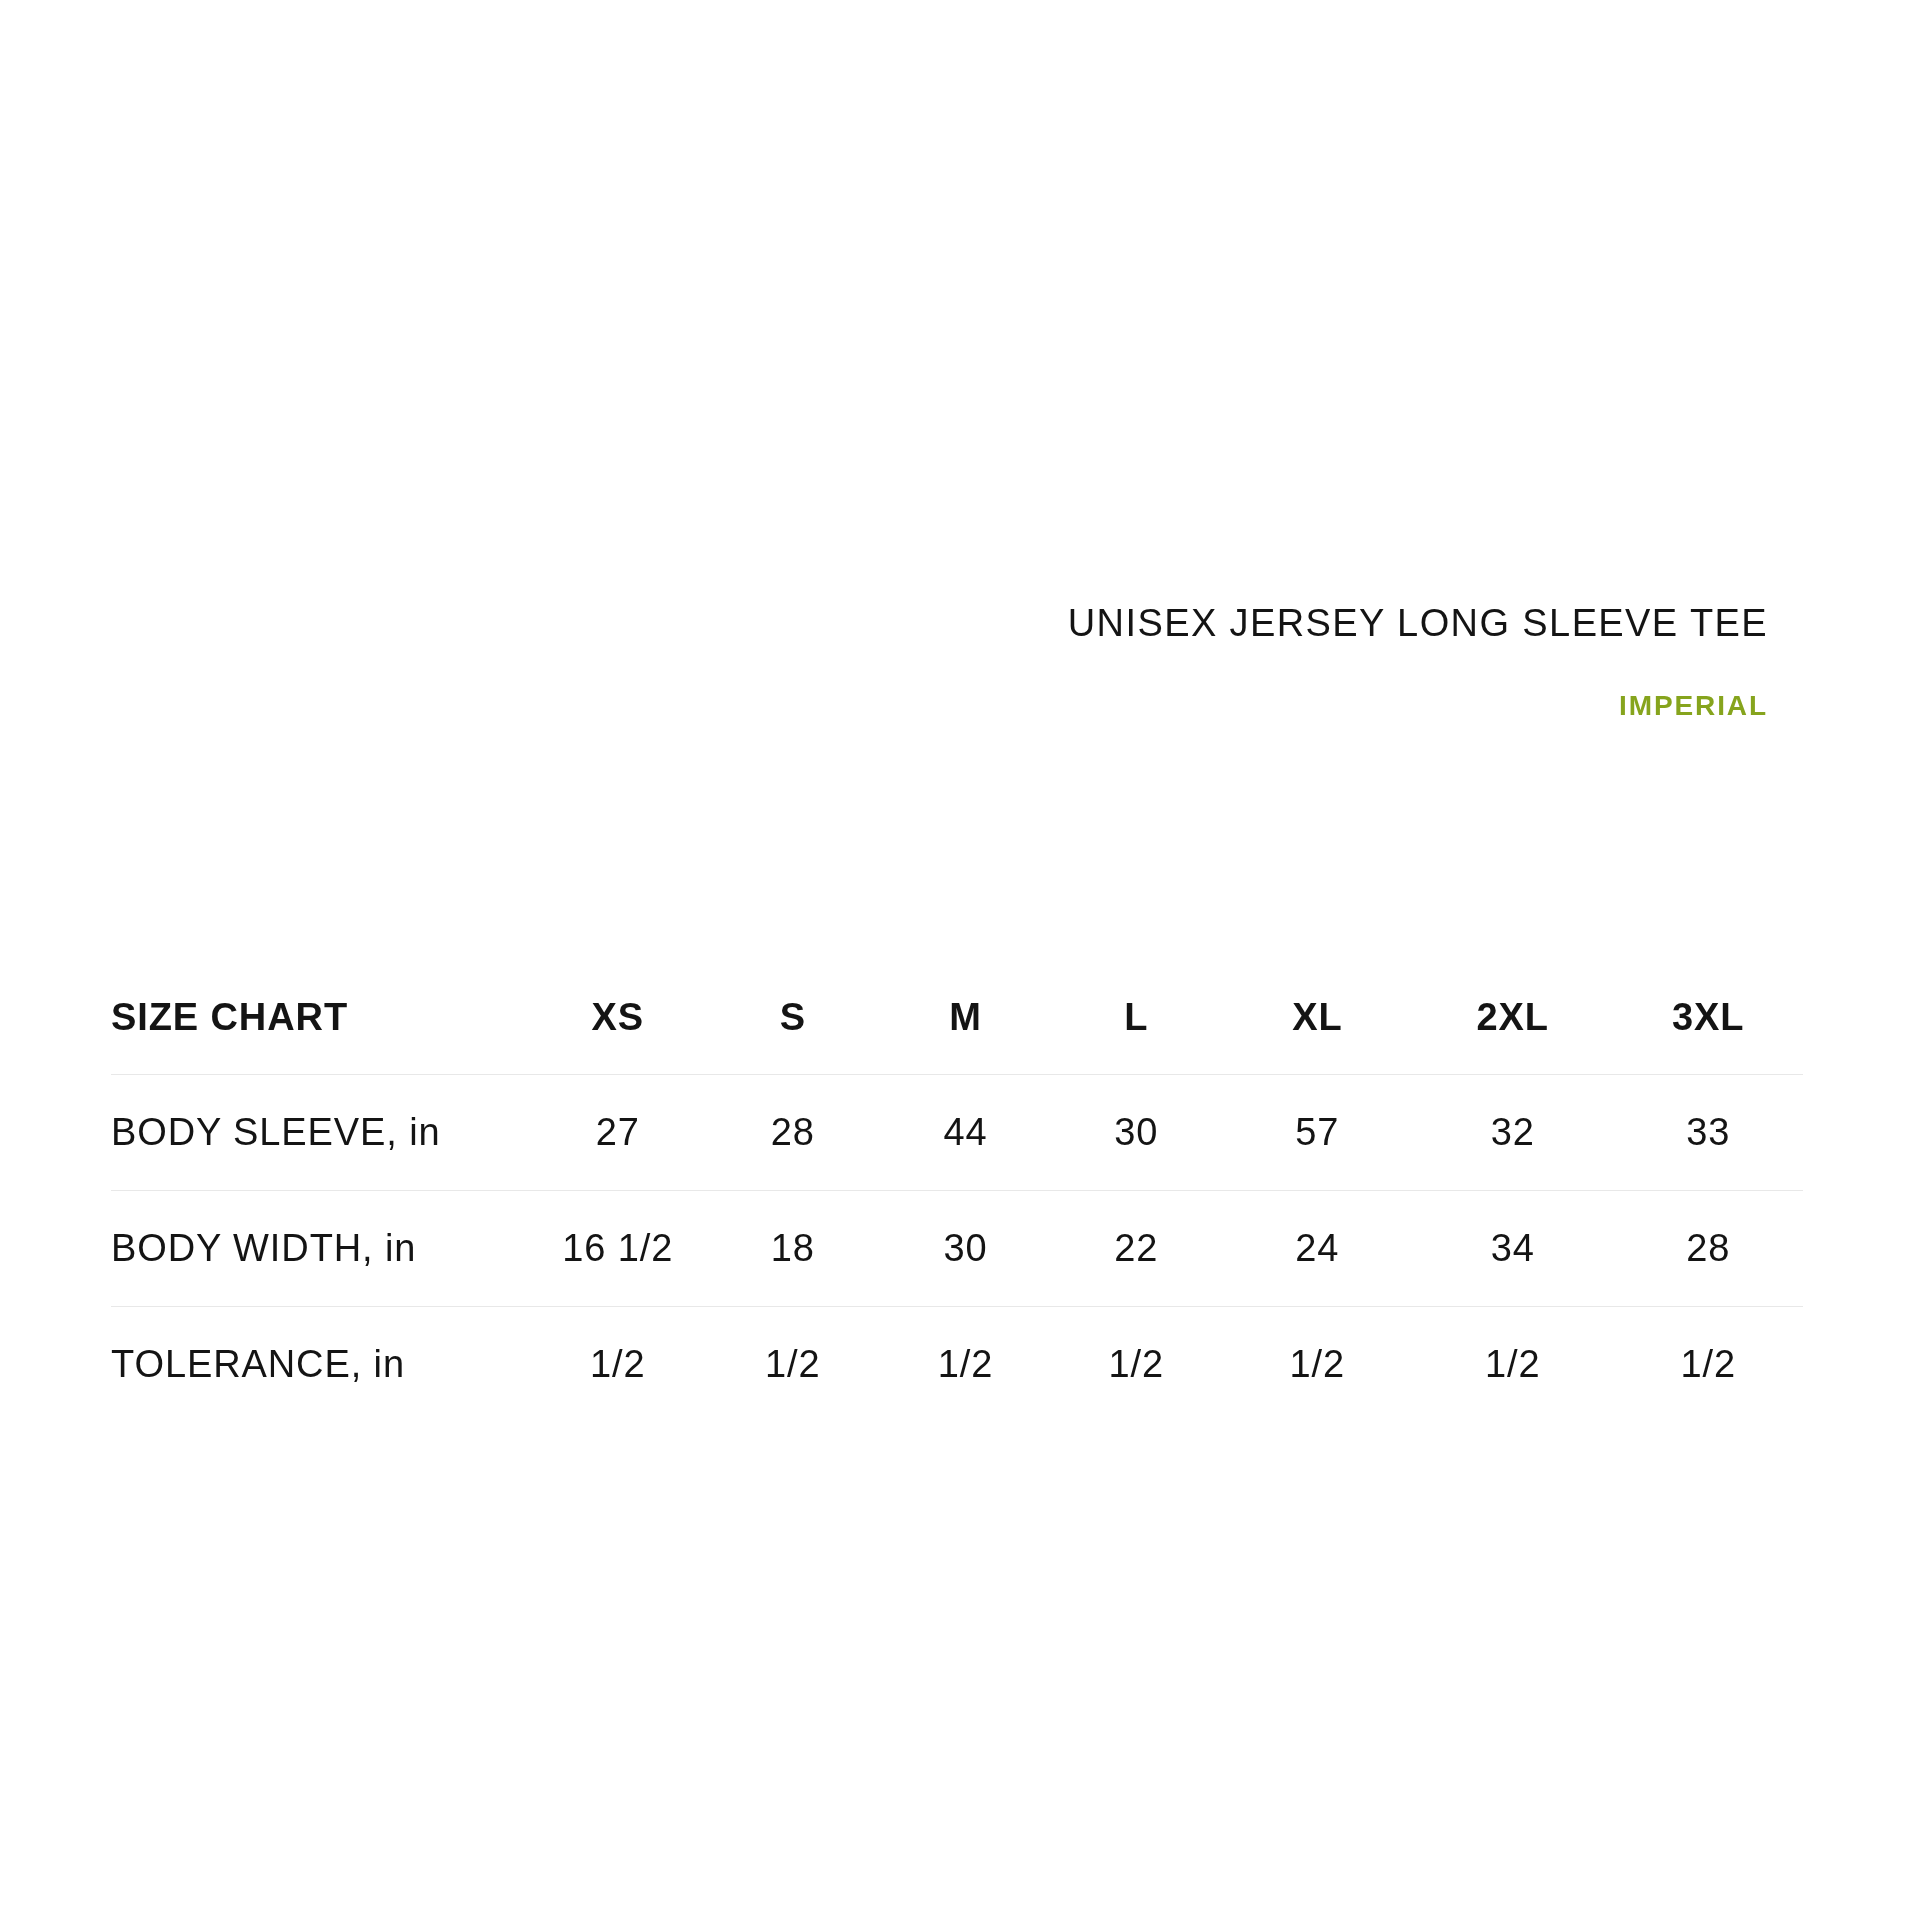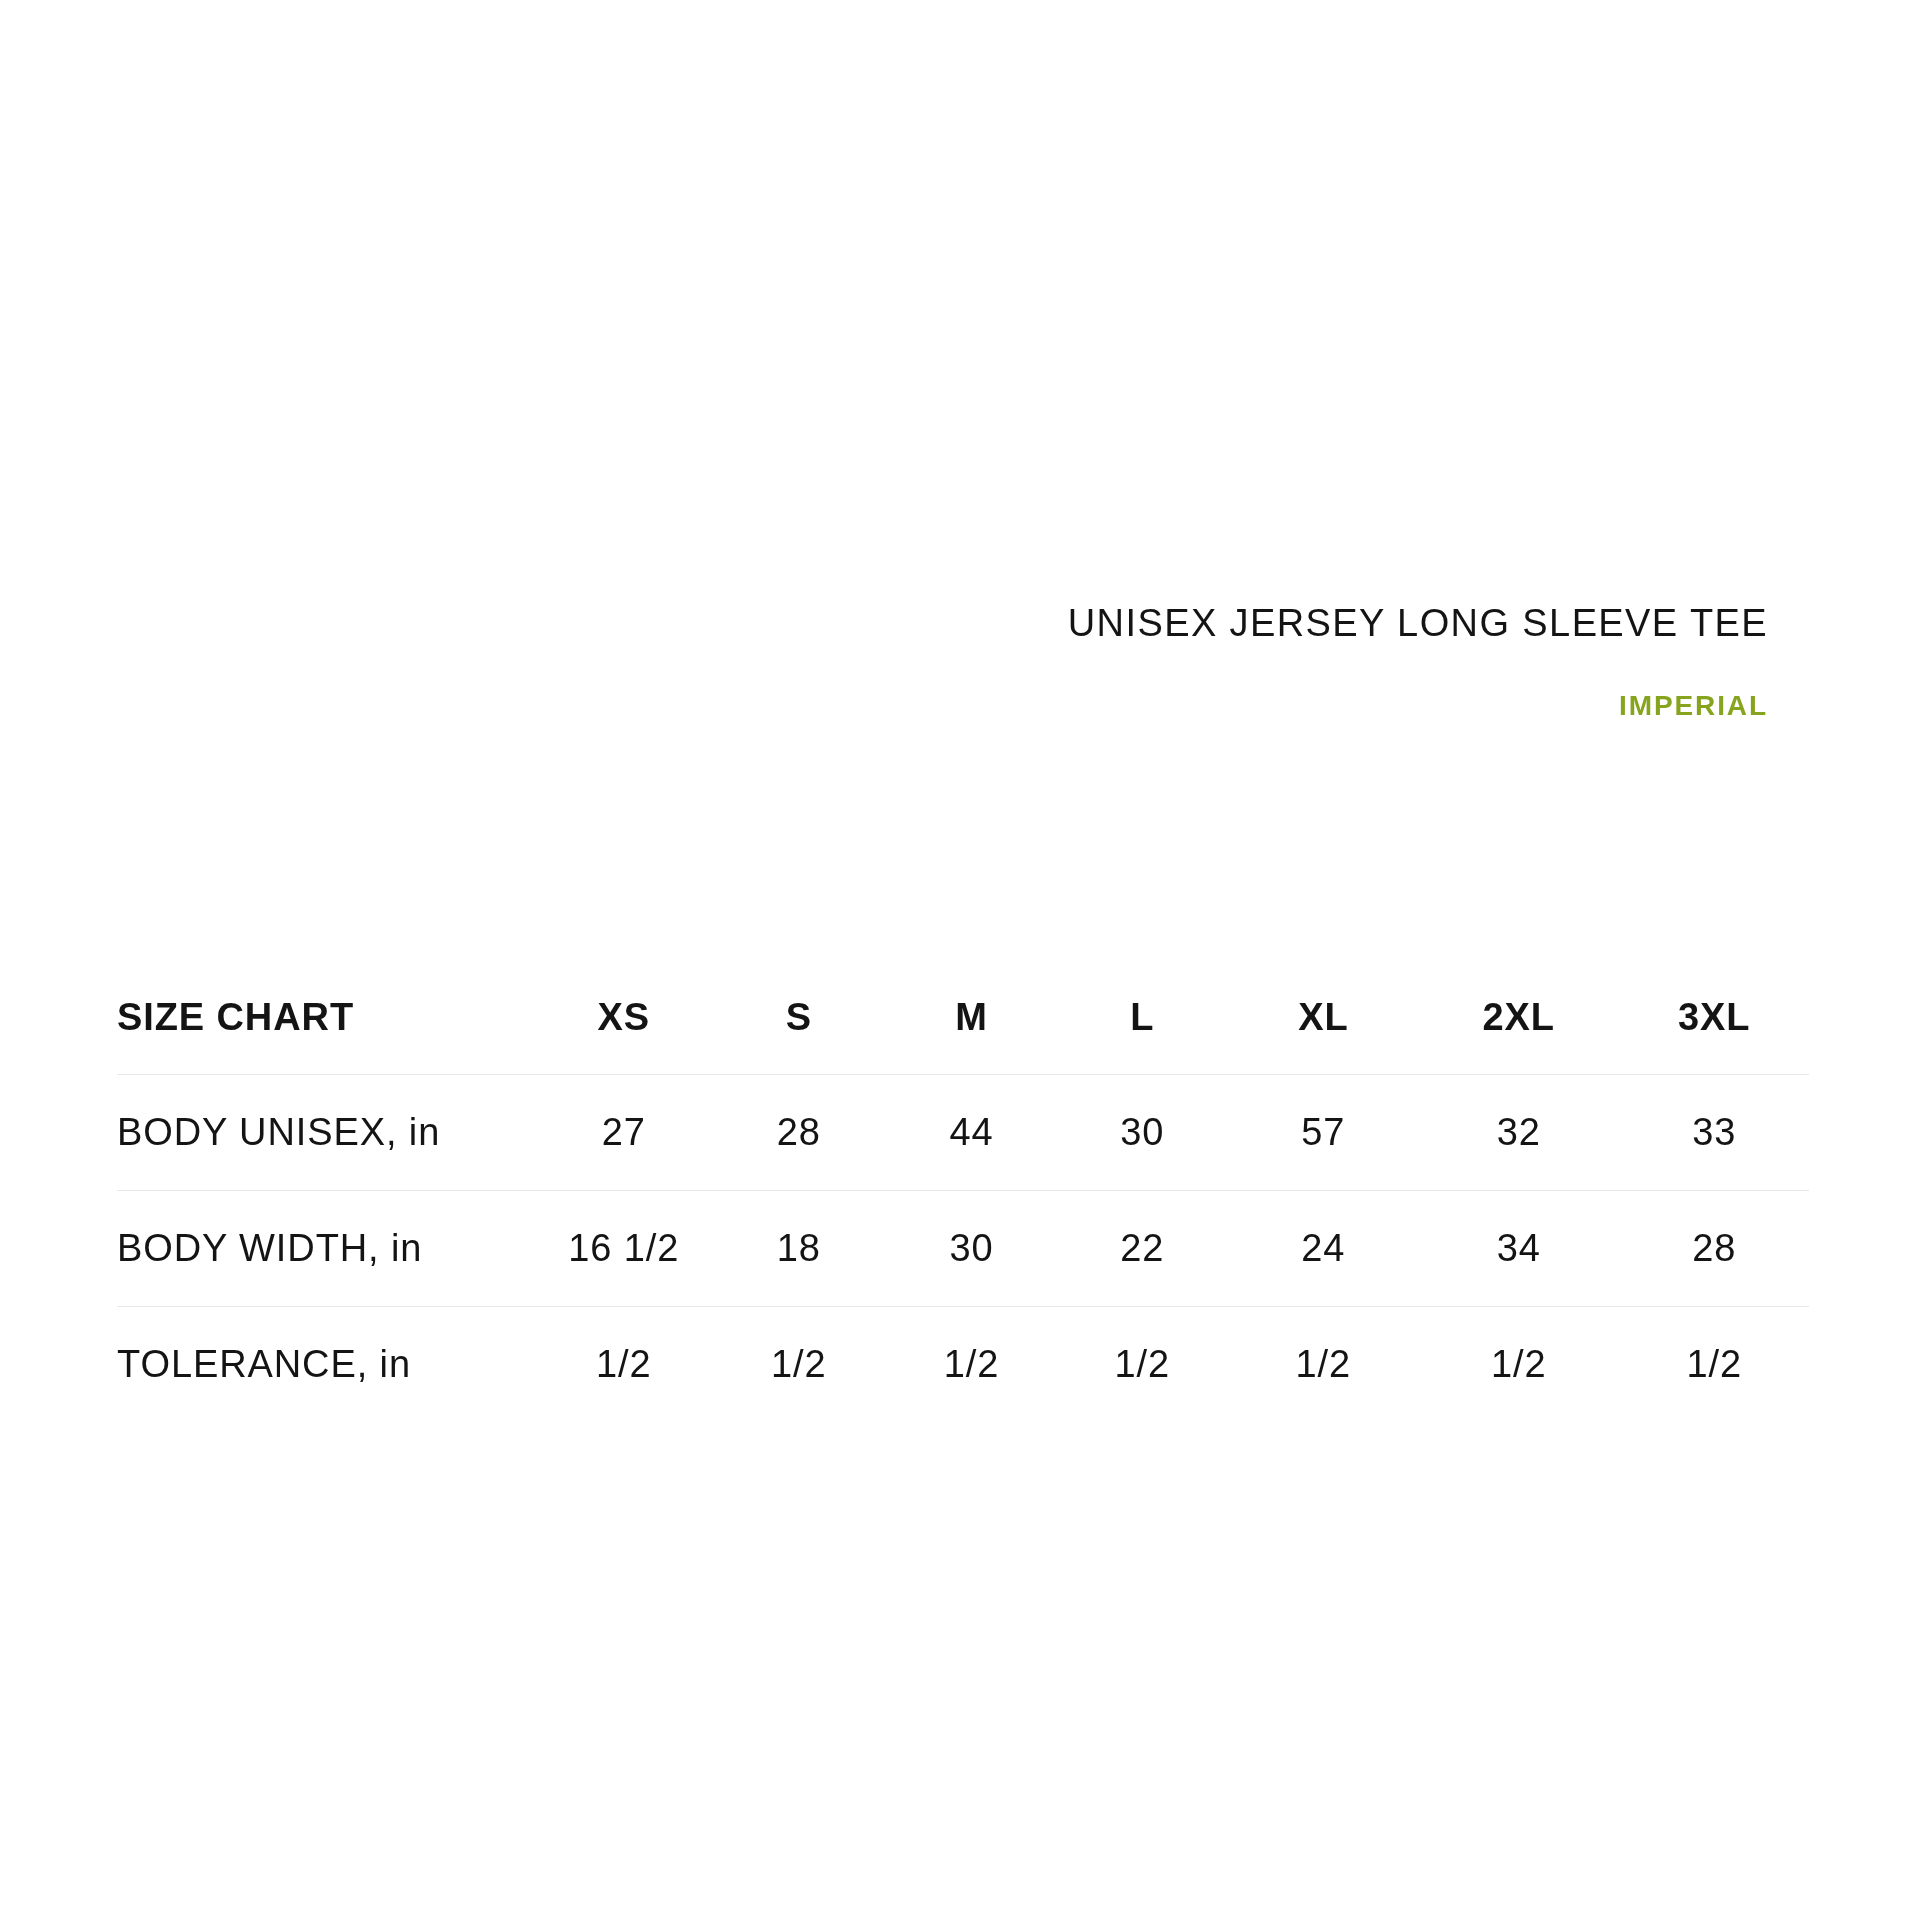--- a/index.html
+++ b/index.html
@@ -39,21 +39,21 @@
     letter-spacing: 1.9px;
     line-height: 43px;
     color: #86a41d;
     white-space: nowrap;
   }
 
   
   table.size-table {
     position: absolute;
     top: 961px;
-    left: 117px;
+    left: 111px;
     width: 1692px;
     border-collapse: collapse;
     table-layout: fixed;
   }
   .size-table th, .size-table td {
     padding: 0;
     vertical-align: middle;
     text-align: center;
     font-size: 38px;
     letter-spacing: 0.9px;
@@ -104,21 +104,21 @@
         <th>S</th>
         <th>M</th>
         <th>L</th>
         <th>XL</th>
         <th>2XL</th>
         <th>3XL</th>
       </tr>
     </thead>
     <tbody>
       <tr>
-        <td class="label-cell">BODY UNISEX, in</td>
+        <td class="label-cell">BODY SLEEVE, in</td>
         <td>27</td>
         <td>28</td>
         <td>44</td>
         <td>30</td>
         <td>57</td>
         <td>32</td>
         <td>33</td>
       </tr>
       <tr>
         <td class="label-cell">BODY WIDTH, in</td>

